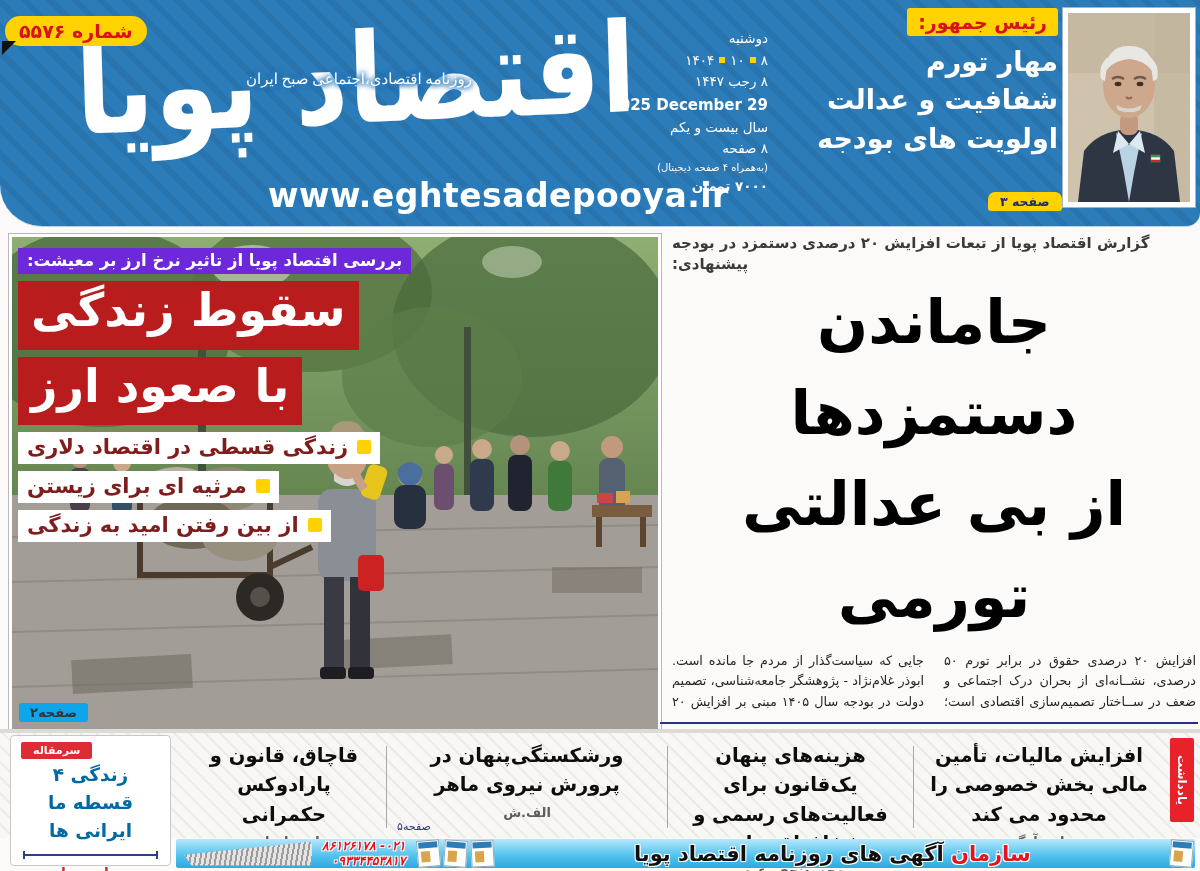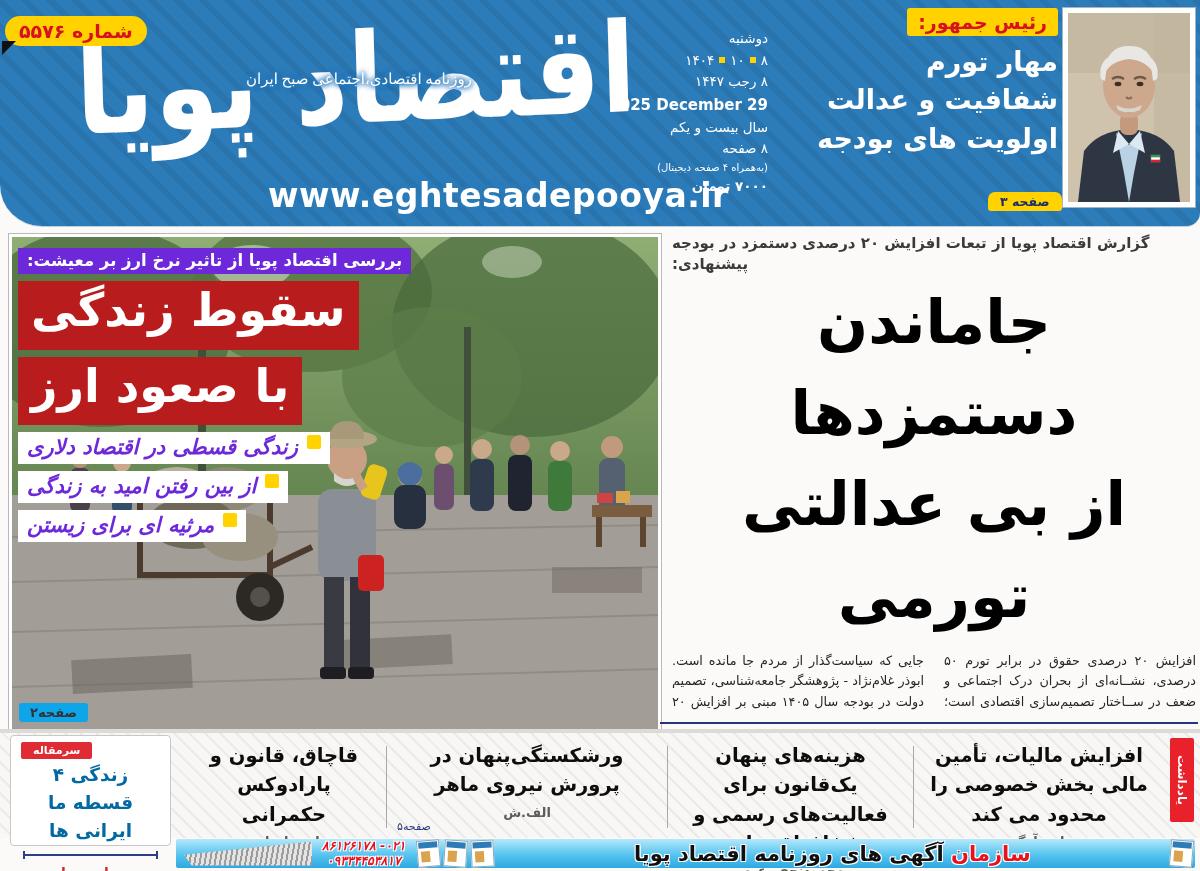--- a/index.html
+++ b/index.html
@@ -38,22 +38,22 @@
   .photo-block{position:absolute;left:8px;top:233px;width:654px;height:500px;background:#fff;
     border:1px solid #b9b9b9;box-sizing:border-box;padding:3px;}
   .photo-scene{position:relative;width:100%;height:100%;overflow:hidden;}
   .photo-scene svg{display:block;width:100%;height:100%;}
   .photo-overlay{position:absolute;left:6px;top:11px;display:flex;flex-direction:column;
     align-items:flex-start;direction:ltr;z-index:3;}
   .photo-kicker{direction:rtl;background:#6d28d9;color:#fff;font-weight:bold;font-size:16.5px;
     padding:3px 9px 4px;}
   .photo-hl{direction:rtl;background:#b91c1c;color:#fff;font-weight:bold;font-size:46px;
     line-height:1.1;padding:4px 13px 14px;margin-top:7px;}
-  .photo-bullet{direction:rtl;background:#fff;color:#6d28d9;font-weight:bold;font-size:21px;
-    padding:3px 9px 5px;margin-top:7px;display:flex;font-style:italic;}
+  .photo-bullet{direction:rtl;background:#fff;color:#7f1d1d;font-weight:bold;font-size:21px;
+    padding:3px 9px 5px;margin-top:7px;display:flex;align-items:center;}
   .photo-bullet .ysq{width:14px;height:14px;background:#ffd200;border-radius:2px;margin-left:9px;flex:0 0 auto;}
   .photo-page{position:absolute;left:7px;bottom:7px;background:#0ea5e9;color:#333;font-weight:bold;
     font-size:13px;padding:2px 11px;border-radius:3px;z-index:3;}
   
   .main-col{position:absolute;left:672px;top:233px;width:524px;height:492px;overflow:hidden;}
   .kicker{ text-align:left;font-weight:bold;color:#3a3a3a;font-size:15px;line-height:1.4;}
   .h1{ text-align:center;font-weight:bold;color:#000;font-size:60px;line-height:1.52;margin-top:2px;}
   .lead{margin-top:9px;column-count:2;column-gap:20px;font-size:12.8px;line-height:1.62;
     text-align:justify;color:#262626;height:68px;overflow:hidden;}
   .maincol-rule{position:absolute;left:660px;top:722px;width:538px;height:2px;background:#25357b;}
@@ -63,40 +63,40 @@
     background:repeating-linear-gradient(45deg,#f8f7f5 0 9px,#eceae7 9px 11px);
     display:flex;direction:rtl;align-items:stretch;padding:3px 4px 0 182px;box-sizing:border-box;}
   .note-tab{width:24px;height:84px;background:#e8212b;color:#fff;font-size:12px;font-weight:bold;
     writing-mode:vertical-rl;text-align:center;border-radius:2px;margin:2px 2px 0 6px;
     display:flex;align-items:center;justify-content:center;flex:0 0 auto;}
   .bart{display:flex;flex-direction:column;padding:5px 10px 4px;box-sizing:border-box;}
   .bart .bh{font-weight:bold;font-size:19.5px;line-height:1.5;text-align:center;color:#0d0d0d;}
   .bart .bauthor{font-size:13px;font-weight:bold;color:#5c5c5c;text-align:center;margin-top:5px;}
   .bart .bpage{font-size:11px;font-weight:normal;color:#25357b;text-align:left;margin-top:auto;padding-bottom:3px;}
   .bsep{width:1px;background:#a8a8a8;margin:10px 0;flex:0 0 auto;}
-  .editorial{position:absolute;left:10px;top:735px;width:161px;height:111px;background:#fff;
+  .editorial{position:absolute;left:10px;top:735px;width:161px;height:131px;background:#fff;
     border:1px solid #c8c8c8;border-radius:4px;z-index:5;direction:rtl;box-sizing:border-box;}
   .ed-badge-row{text-align:left;padding:0 0 0 10px;}
   .ed-badge{display:inline-block;background:#df2b33;color:#fff;font-size:11px;font-weight:bold;
     padding:2px 12px;border-radius:2px;margin-top:6px;}
   .ed-title{font-weight:bold;font-size:18.5px;color:#0369a1;text-align:center;line-height:1.5;
     padding:2px 14px 0;}
   .ed-divider{display:flex;align-items:center;margin:7px 12px 6px;}
   .ed-divider .line{flex:1;height:2px;background:#2b3f8c;}
   .ed-divider .tick{width:2px;height:8px;background:#2b3f8c;}
   .ed-author{color:#d32a2e;font-weight:bold;font-size:14px;text-align:center;margin-top:3px;}
   
   .ad-strip{position:absolute;left:176px;top:839px;width:1019px;height:29px;direction:ltr;
     background:linear-gradient(180deg,#b5e7fa 0%,#56c4ef 55%,#2ea8e0 100%);
     display:flex;align-items:center;border-radius:2px;overflow:hidden;}
   .ad-stack{width:128px;height:24px;margin-left:8px;flex:0 0 auto;
     background:repeating-linear-gradient(100deg,#e4e4e4 0 3px,#9c9c9c 3px 5px);
     clip-path:polygon(0 55%,100% 0,100% 100%,6% 100%);}
   .ad-phones{direction:rtl;color:#e8111c;font-weight:bold;font-style:italic;font-size:12.5px;
-    line-height:1.15;text-align:center;margin:0 10px;white-space:nowrap;
+    line-height:1.15;text-align:right;margin:0 10px;white-space:nowrap;
     text-shadow:1px 1px 0 #fff,-1px -1px 0 #fff,1px -1px 0 #fff,-1px 1px 0 #fff;}
   .thumb{width:21px;height:25px;background:#fff;border:1px solid #8fa8b8;margin:0 2px;flex:0 0 auto;
     position:relative;}
   .thumb:before{content:"";position:absolute;left:1px;top:1px;right:1px;height:6px;background:#2d7cba;}
   .thumb:after{content:"";position:absolute;left:3px;top:10px;width:9px;height:11px;background:#d9a44c;}
   .t1{transform:rotate(-5deg);} .t2{transform:rotate(4deg);} .t3{transform:rotate(-3deg);} .t4{transform:rotate(5deg);}
   .ad-title{flex:1;direction:rtl;text-align:center;font-size:21px;font-weight:bold;color:#101010;
     white-space:nowrap;text-shadow:1px 1px 0 #fff,-1px -1px 0 #fff,1px -1px 0 #fff,-1px 1px 0 #fff;}
   .ad-title .red{color:#e8111c;}
 </style>
@@ -251,25 +251,25 @@
       <div class="photo-overlay">
         <div class="photo-kicker">بررسی اقتصاد پویا از تاثیر نرخ ارز بر معیشت:</div>
         <div class="photo-hl">سقوط زندگی</div>
         <div class="photo-hl">با صعود ارز</div>
         <div class="photo-bullet">
           <span class="ysq"></span>
           <span>زندگی قسطی در اقتصاد دلاری</span>
           </div>
         <div class="photo-bullet">
           <span class="ysq"></span>
-          <span>از بین رفتن امید به زندگی</span>
+          <span>مرثیه ای برای زیستن</span>
           </div>
         <div class="photo-bullet">
           <span class="ysq"></span>
-          <span>مرثیه ای برای زیستن</span>
+          <span>از بین رفتن امید به زندگی</span>
           </div>
       </div>
       <div class="photo-page">صفحه۲</div>
     </div>
   </div>
 
   <div class="main-col">
     <div class="kicker">گزارش اقتصاد پویا از تبعات افزایش ۲۰ درصدی دستمزد در بودجه پیشنهادی:</div>
     <div class="h1">
       <div>جاماندن دستمزدها</div>

